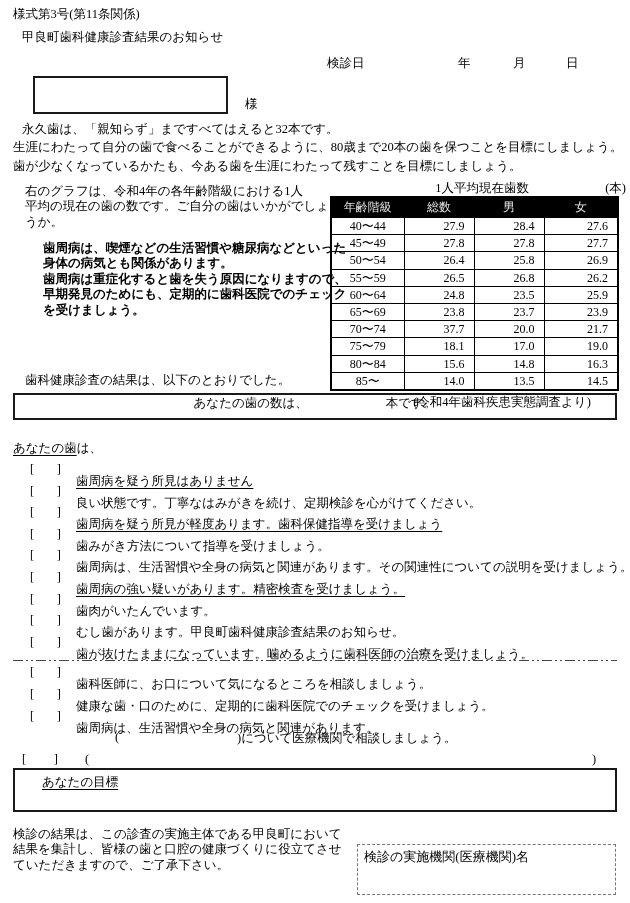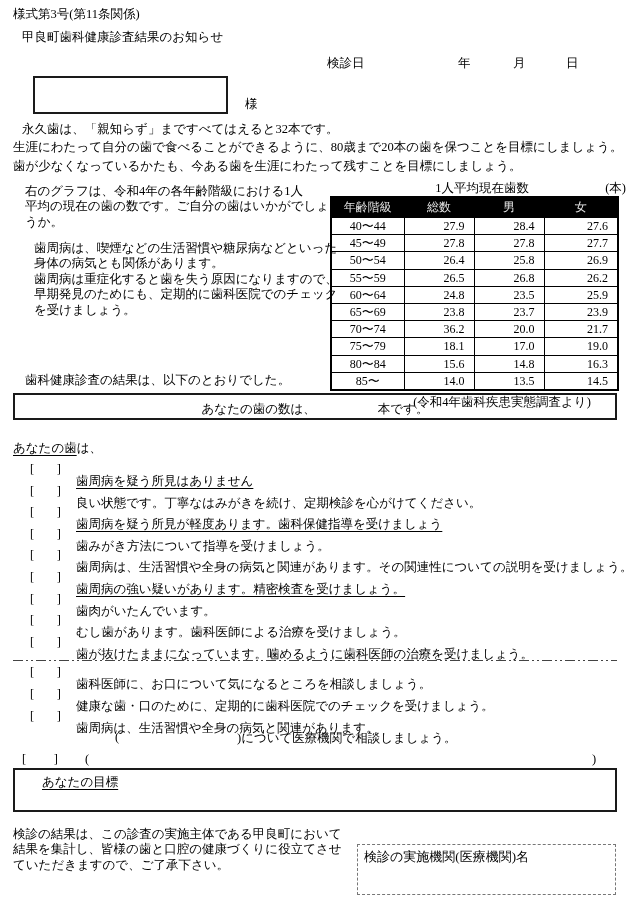--- a/index.html
+++ b/index.html
@@ -18,35 +18,35 @@
   #month-label{left:513px;}
   #day-label{left:566px;}
   #name-box{left:33px;top:76px;width:191px;height:34px;border:2px solid #1a1a1a;background:#fff;}
   #name-suffix{left:245px;top:96px;}
   
   #intro{left:13px;top:120px;line-height:18.4px;}
   #intro div{white-space:nowrap;}
   #intro div:first-child{padding-left:9px;}
   
   #left-para1{left:25px;top:184px;line-height:15.4px;}
-  #left-para2{left:34px;top:241px;line-height:15.4px;}
+  #left-para2{left:43px;top:241px;line-height:15.4px;font-weight:bold;}
   
   #table-area{left:330px;top:180px;width:304px;}
   .tbl-title-row{position:relative;height:16px;text-align:center;}
   .tbl-unit{position:absolute;right:8px;top:0;}
   table.teeth{border-collapse:collapse;width:287px;border:2px solid #000;font-size:12px;table-layout:fixed;}
   table.teeth th{background:#000;color:#e5e5e5;font-weight:normal;height:15px;border:1px solid #000;}
   table.teeth td{border:1px solid #000;height:14.2px;line-height:14px;}
   td.age{text-align:center;margin-left:16px;}
   td.num{text-align:right;padding-right:9px;}
   #table-source{position:relative;left:20px;text-align:center;margin-top:3px;}
   
   #result-intro{left:25px;top:372px;}
   #result-box{left:13px;top:393px;width:600px;height:23px;border:2px solid #1a1a1a;
-    display:flex;align-items:flex-end;justify-content:center;}
+    display:flex;align-items:flex-start;justify-content:center;gap:8px;}
   .rb-gap{display:inline-block;width:62px;height:16px;}
   
   #checklist-heading{left:13px;top:440px;}
   .u{text-decoration:underline;text-underline-offset:3px;}
   #checklist{left:13px;top:462px;width:604px;}
   .chk-item,.chk-sub{position:relative;height:21.6px;}
   .chk-cb{position:absolute;left:17px;top:0;width:31px;height:18px;}
   .chk-cb.cb-left{left:9px;width:36px;}
   .chk-cb .bo{position:absolute;left:0;top:0;}
   .chk-cb .bc{position:absolute;right:0;top:0;}
@@ -154,21 +154,21 @@
             <td class="num">25.9</td>
           </tr>
           <tr>
             <td class="age">65〜69</td>
             <td class="num">23.8</td>
             <td class="num">23.7</td>
             <td class="num">23.9</td>
           </tr>
           <tr>
             <td class="age">70〜74</td>
-            <td class="num">36.2</td>
+            <td class="num">37.7</td>
             <td class="num">20.0</td>
             <td class="num">21.7</td>
           </tr>
           <tr>
             <td class="age">75〜79</td>
             <td class="num">18.1</td>
             <td class="num">17.0</td>
             <td class="num">19.0</td>
           </tr>
           <tr>
@@ -246,21 +246,21 @@
           <span class="bo">[</span>
           <span class="bc">]</span>
         </span>
         <span class="chk-txt">歯肉がいたんでいます。</span>
       </div>
       <div class="chk-item">
         <span class="chk-cb">
           <span class="bo">[</span>
           <span class="bc">]</span>
         </span>
-        <span class="chk-txt">むし歯があります。歯科医師による治療を受けましょう。</span>
+        <span class="chk-txt">むし歯があります。甲良町歯科健康診査結果のお知らせ。</span>
       </div>
       <div class="chk-item">
         <span class="chk-cb">
           <span class="bo">[</span>
           <span class="bc">]</span>
         </span>
         <span class="chk-txt">歯が抜けたままになっています。噛めるように歯科医師の治療を受けましょう。</span>
       </div>
       <div class="chk-divider"></div>
       <div class="chk-item">

